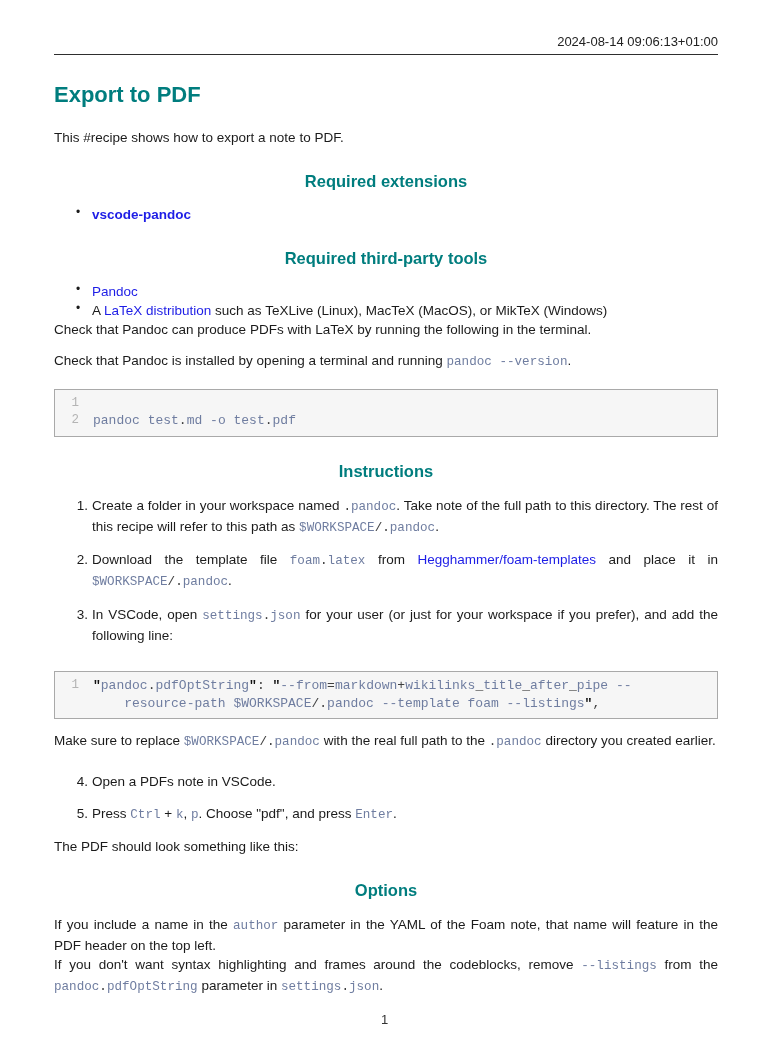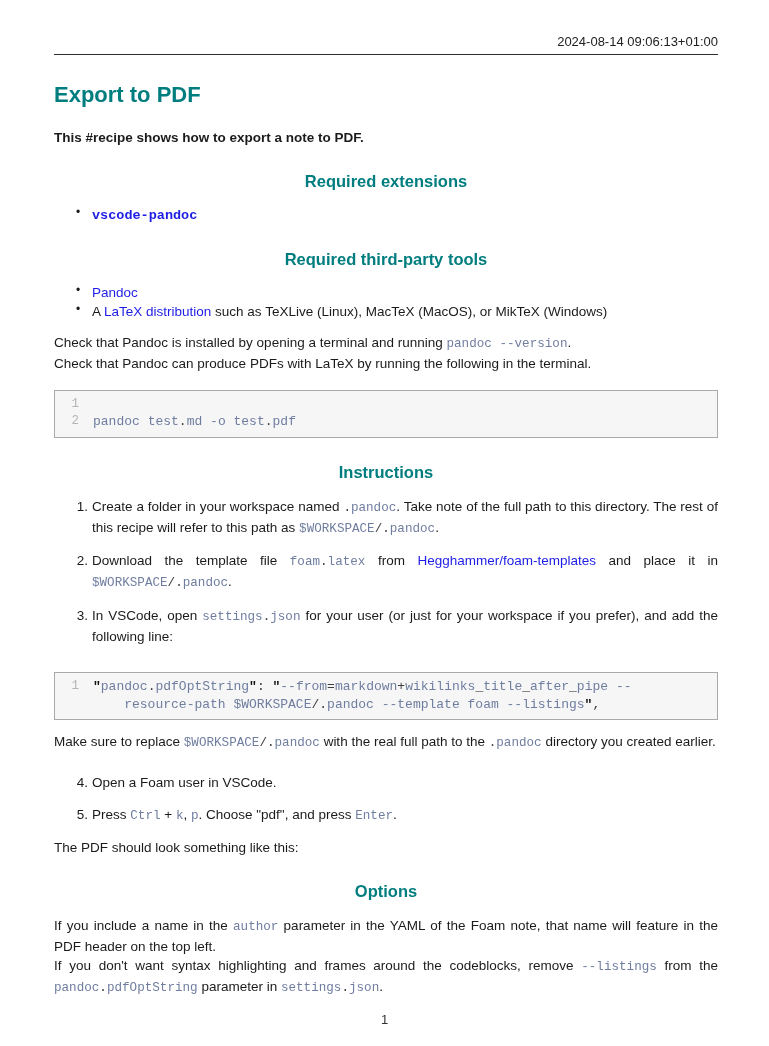--- a/index.html
+++ b/index.html
@@ -25,39 +25,39 @@
     line-height:1.42;
     color:var(--body-text);
   }
   .hdr{padding-top:33px;}
   .hdr .ts{text-align:right;font-size:13px;color:#222;}
   .hdr-rule{border:none;border-top:1px solid #2e2e2e;margin:3px 0 0 0;}
   h1.title{color:var(--heading);font-size:22px;font-weight:bold;margin:28px 0 0 0;line-height:1.1;}
   h2.sec{color:var(--heading);font-size:16.5px;font-weight:bold;margin:25px 0 0 0;line-height:1.2;text-align:center;}
   p.para{margin:12px 0 0 0;text-align:justify;}
   p.para.tight{margin:0;}
-  p.para.first{margin-top:20px;font-weight:bold;}
+  p.para.first{margin-top:20px;}
   ul.blist{list-style:none;margin:13px 0 0 0;padding:0 0 0 38px;}
   ul.blist li{position:relative;text-align:justify;}
   ul.blist .bul{position:absolute;left:-16px;top:-1px;font-size:12px;}
   .olist{margin:14px 0 0 0;}
   .oli{position:relative;padding-left:38px;text-align:justify;margin-top:13px;}
   .oli:first-child{margin-top:0;}
   .oli .num{position:absolute;left:12px;width:22px;text-align:right;}
   .cb{background:var(--code-block-bg);border:1px solid var(--code-block-border);margin-top:17px;padding:5px 0 6px 0;}
   .cb2{margin-top:26px;}
   .crow{display:flex;line-height:17.5px;}
   .ln{flex:none;width:24px;text-align:right;margin-right:14px;color:var(--line-number);font-family:"Liberation Mono",monospace;font-size:12.5px;}
   .cl{font-family:"Liberation Mono",monospace;font-size:13px;white-space:pre;}
   .ic{font-family:"Liberation Mono",monospace;font-size:12.6px;}
   .tk-id{color:var(--code-ident);}
   .tk-p{color:var(--code-punct);}
   .tk-q{color:#111;font-weight:bold;}
   a.doc-link{color:var(--link);text-decoration:none;}
-  a.doc-link.bold{font-weight:bold;font-family:Liberation Mono, monospace;}
+  a.doc-link.bold{font-weight:bold;}
   .mt-h2-big{margin-top:30px;}
   .footer{position:absolute;left:0;right:0;bottom:17px;text-align:center;font-size:13px;color:#333;}
 </style>
 </head>
 <body>
 
 <div class="page">
 
   <div class="hdr">
     <div class="ts">2024-08-14 09:06:13+01:00</div>
@@ -72,22 +72,22 @@
   <ul class="blist">
     <li><span class="bul">•</span><span><a href="#" class="doc-link bold">vscode-pandoc</a></span></li>
   </ul>
 
   <h2 class="sec">Required third-party tools</h2>
   <ul class="blist">
     <li><span class="bul">•</span><span><a href="#" class="doc-link">Pandoc</a></span></li>
     <li><span class="bul">•</span><span>A <a href="#" class="doc-link">LaTeX distribution</a> such as TeXLive (Linux), MacTeX (MacOS), or MikTeX (Windows)</span></li>
   </ul>
 
+  <p class="para tight">Check that Pandoc can produce PDFs with LaTeX by running the following in the terminal.</p>
   <p class="para">Check that Pandoc is installed by opening a terminal and running <code class="ic"><span class="tk-id">pandoc</span><span class="tk-p"> </span><span class="tk-id">--version</span></code>.</p>
-  <p class="para tight">Check that Pandoc can produce PDFs with LaTeX by running the following in the terminal.</p>
 
   <div class="cb">
       <div class="crow">
         <span class="ln">1</span>
       </div>
       <div class="crow">
         <span class="ln">2</span>
         <span class="cl"><span class="tk-id">pandoc</span><span class="tk-p"> </span><span class="tk-id">test</span><span class="tk-p">.</span><span class="tk-id">md</span><span class="tk-p"> </span><span class="tk-id">-o</span><span class="tk-p"> </span><span class="tk-id">test</span><span class="tk-p">.</span><span class="tk-id">pdf</span></span>
       </div>
     </div>
@@ -106,21 +106,21 @@
       </div>
       <div class="crow">
         <span class="ln"></span>
         <span class="cl"><span class="tk-p">    </span><span class="tk-id">resource-path</span><span class="tk-p"> </span><span class="tk-id">$WORKSPACE</span><span class="tk-p">/.</span><span class="tk-id">pandoc</span><span class="tk-p"> </span><span class="tk-id">--template</span><span class="tk-p"> </span><span class="tk-id">foam</span><span class="tk-p"> </span><span class="tk-id">--listings</span><span class="tk-q">"</span><span class="tk-p">,</span></span>
       </div>
     </div>
 
   <p class="para">Make sure to replace <code class="ic"><span class="tk-id">$WORKSPACE</span><span class="tk-p">/.</span><span class="tk-id">pandoc</span></code> with the real full path to the <code class="ic"><span class="tk-p">.</span><span class="tk-id">pandoc</span></code> directory you created earlier.</p>
 
   <div class="olist" style="margin-top:20px;">
-    <div class="oli"><span class="num">4.</span><span>Open a Foam user in VSCode.</span></div>
+    <div class="oli"><span class="num">4.</span><span>Open a PDFs note in VSCode.</span></div>
     <div class="oli"><span class="num">5.</span><span>Press <code class="ic"><span class="tk-id">Ctrl</span></code> + <code class="ic"><span class="tk-id">k</span></code>, <code class="ic"><span class="tk-id">p</span></code>. Choose "pdf", and press <code class="ic"><span class="tk-id">Enter</span></code>.</span></div>
   </div>
 
   <p class="para">The PDF should look something like this:</p>
 
   <h2 class="sec">Options</h2>
   <p class="para" style="margin-top:14px;">If you include a name in the <code class="ic"><span class="tk-id">author</span></code> parameter in the YAML of the Foam note, that name will feature in the PDF header on the top left.</p>
   <p class="para tight">If you don't want syntax highlighting and frames around the codeblocks, remove <code class="ic"><span class="tk-id">--listings</span></code> from the <code class="ic"><span class="tk-id">pandoc</span><span class="tk-p">.</span><span class="tk-id">pdfOptString</span></code> parameter in <code class="ic"><span class="tk-id">settings</span><span class="tk-p">.</span><span class="tk-id">json</span></code>.</p>
 
   <div class="footer">1</div>

